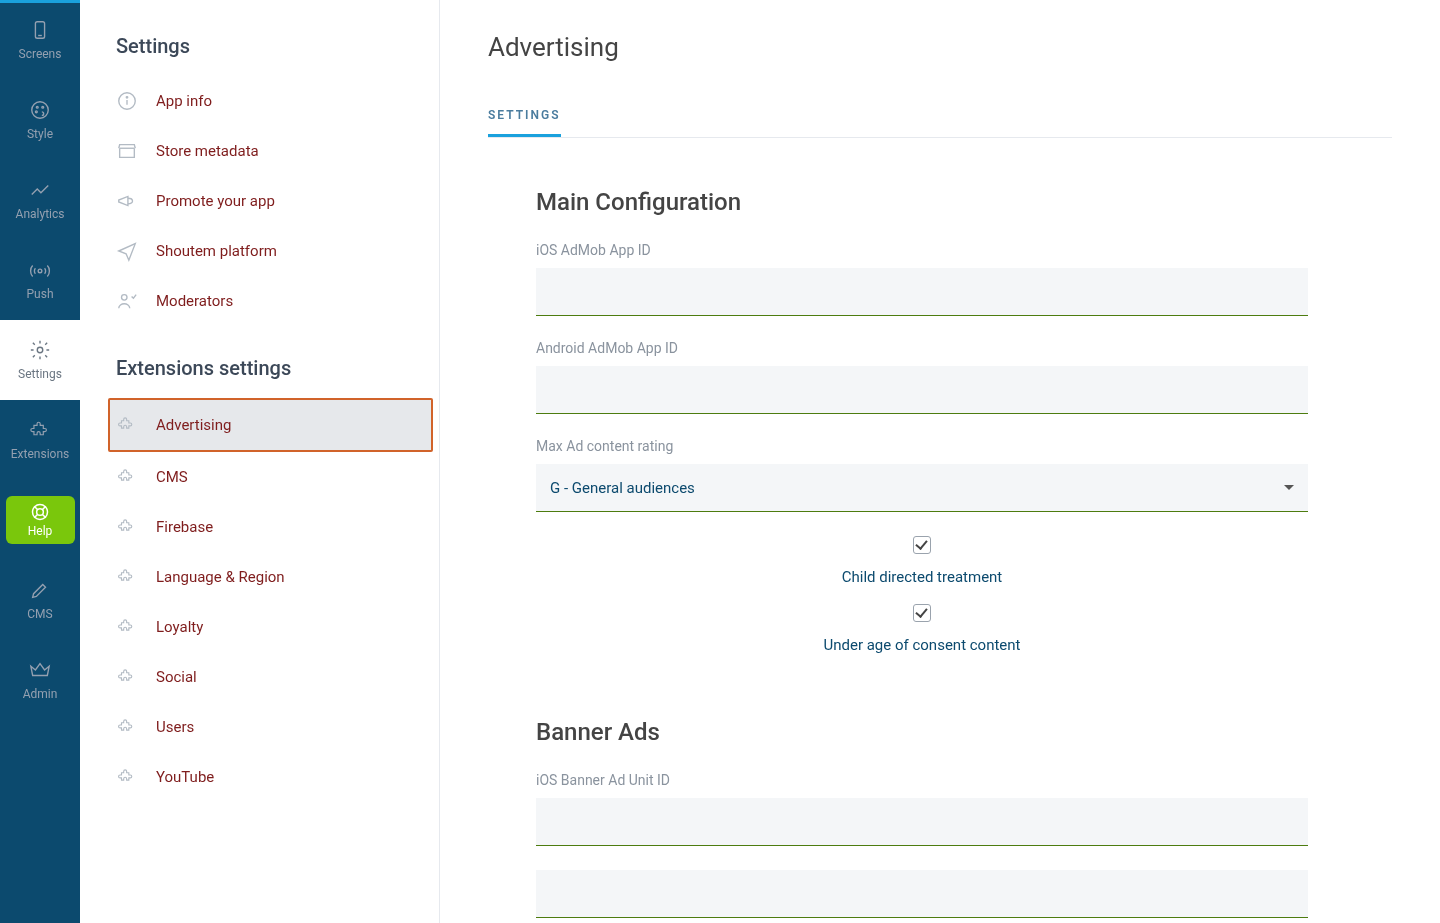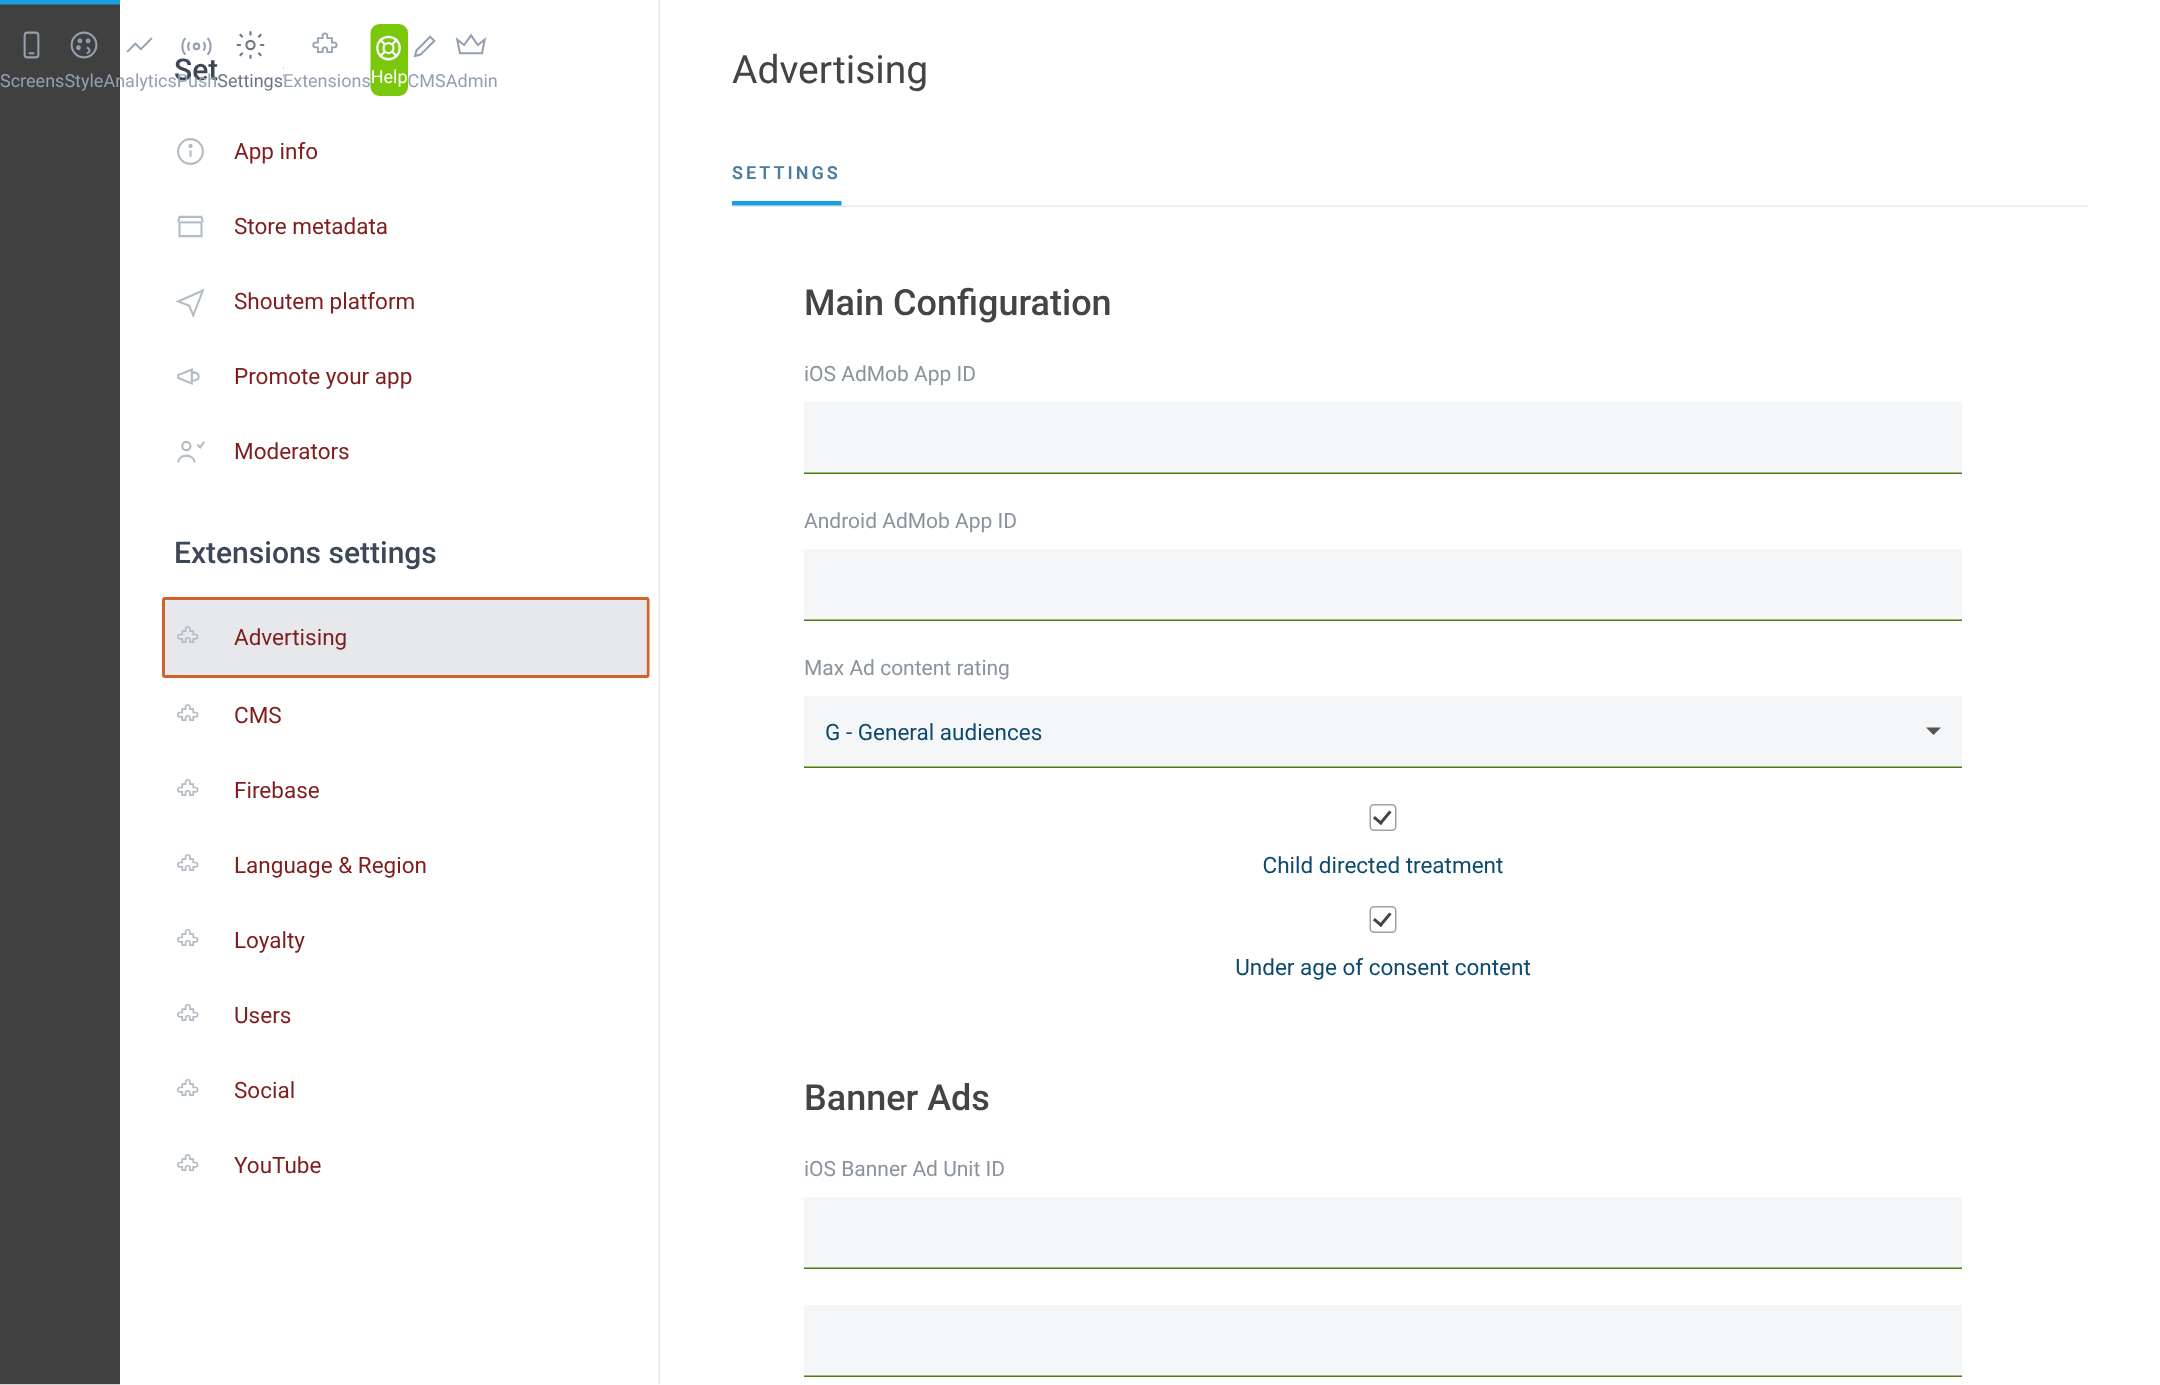--- a/index.html
+++ b/index.html
@@ -12,23 +12,23 @@
   }
   .app {
     display: flex;
     width: 1440px;
     height: 923px;
   }
 
   
   .rail {
     width: 80px;
-    background: #404040;
-    display: flex;
-    flex-direction: row;
+    background: #0c4a6e;
+    display: flex;
+    flex-direction: column;
     align-items: stretch;
     flex-shrink: 0;
     position: relative;
   }
   .rail::before {
     content: "";
     position: absolute;
     top: 0; left: 0;
     width: 80px; height: 3px;
     background: #1aa1dd;
@@ -294,33 +294,33 @@
               <path d="M3 9l1-4h16l1 4"></path>
               <path d="M4 9v10h16V9"></path>
               <path d="M4 9h16"></path>
             </svg>
         </span>
         <span>Store metadata</span>
       </div>
       <div class="side-row">
         <span class="row-icon">
           <svg width="22" height="22" viewBox="0 0 24 24" fill="none" stroke="currentColor" stroke-width="1.5">
-              <path d="M3 12l18-8-7 18-3-7-8-3z"></path>
-            </svg>
-        </span>
-        <span>Shoutem platform</span>
-      </div>
-      <div class="side-row">
-        <span class="row-icon">
-          <svg width="22" height="22" viewBox="0 0 24 24" fill="none" stroke="currentColor" stroke-width="1.5">
               <path d="M3 11v2l10 4V7L3 11z"></path>
               <path d="M13 9c3 0 5 1 5 3s-2 3-5 3"></path>
             </svg>
         </span>
         <span>Promote your app</span>
+      </div>
+      <div class="side-row">
+        <span class="row-icon">
+          <svg width="22" height="22" viewBox="0 0 24 24" fill="none" stroke="currentColor" stroke-width="1.5">
+              <path d="M3 12l18-8-7 18-3-7-8-3z"></path>
+            </svg>
+        </span>
+        <span>Shoutem platform</span>
       </div>
       <div class="side-row">
         <span class="row-icon">
           <svg width="22" height="22" viewBox="0 0 24 24" fill="none" stroke="currentColor" stroke-width="1.5">
               <circle cx="9" cy="8" r="3"></circle>
               <path d="M3 20c0-3 3-5 6-5s6 2 6 5"></path>
               <path d="M17 7l2 2 3-4"></path>
             </svg>
         </span>
         <span>Moderators</span>
@@ -372,29 +372,29 @@
             </svg>
         </span>
         <span>Loyalty</span>
       </div>
       <div class="side-row">
         <span class="row-icon">
           <svg width="22" height="22" viewBox="0 0 24 24" fill="none" stroke="currentColor" stroke-width="1.5">
               <path d="M5 8h3V6a2 2 0 1 1 4 0v2h3v3h2a2 2 0 1 1 0 4h-2v3h-3v-2a2 2 0 1 0-4 0v2H5v-3H3a2 2 0 1 1 0-4h2V8z" transform="translate(2 1) scale(0.8)"></path>
             </svg>
         </span>
+        <span>Social</span>
+      </div>
+      <div class="side-row">
+        <span class="row-icon">
+          <svg width="22" height="22" viewBox="0 0 24 24" fill="none" stroke="currentColor" stroke-width="1.5">
+              <path d="M5 8h3V6a2 2 0 1 1 4 0v2h3v3h2a2 2 0 1 1 0 4h-2v3h-3v-2a2 2 0 1 0-4 0v2H5v-3H3a2 2 0 1 1 0-4h2V8z" transform="translate(2 1) scale(0.8)"></path>
+            </svg>
+        </span>
         <span>Users</span>
-      </div>
-      <div class="side-row">
-        <span class="row-icon">
-          <svg width="22" height="22" viewBox="0 0 24 24" fill="none" stroke="currentColor" stroke-width="1.5">
-              <path d="M5 8h3V6a2 2 0 1 1 4 0v2h3v3h2a2 2 0 1 1 0 4h-2v3h-3v-2a2 2 0 1 0-4 0v2H5v-3H3a2 2 0 1 1 0-4h2V8z" transform="translate(2 1) scale(0.8)"></path>
-            </svg>
-        </span>
-        <span>Social</span>
       </div>
       <div class="side-row">
         <span class="row-icon">
           <svg width="22" height="22" viewBox="0 0 24 24" fill="none" stroke="currentColor" stroke-width="1.5">
               <path d="M5 8h3V6a2 2 0 1 1 4 0v2h3v3h2a2 2 0 1 1 0 4h-2v3h-3v-2a2 2 0 1 0-4 0v2H5v-3H3a2 2 0 1 1 0-4h2V8z" transform="translate(2 1) scale(0.8)"></path>
             </svg>
         </span>
         <span>YouTube</span>
       </div>
     </div>

